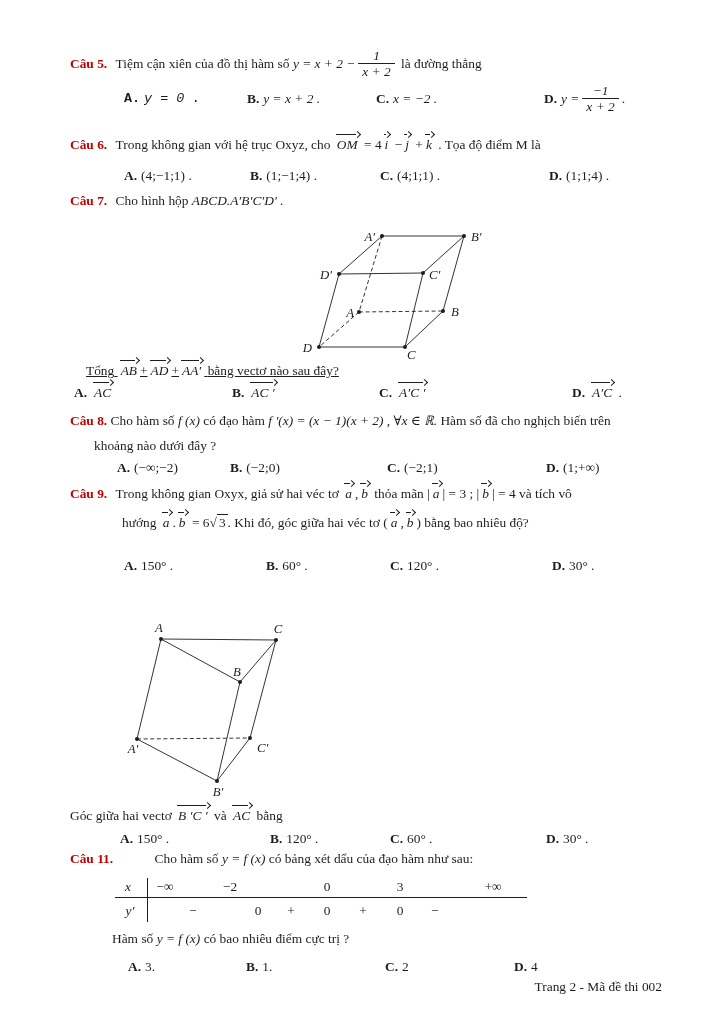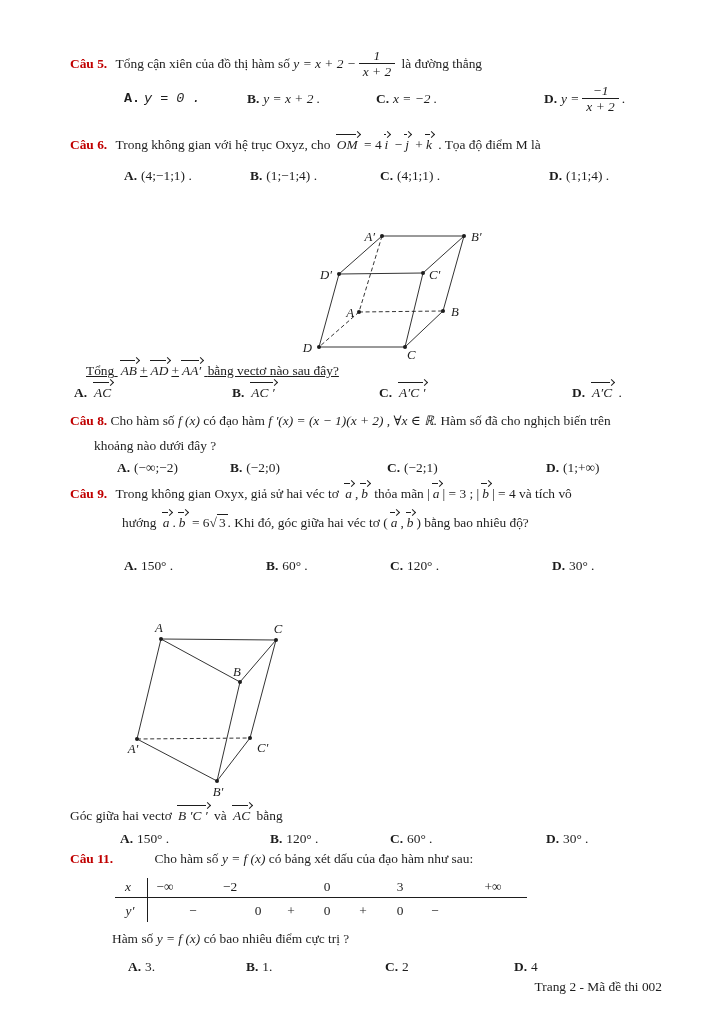--- a/index.html
+++ b/index.html
@@ -39,21 +39,21 @@
   .tbl .r2{top:25px;}
   .footer{position:absolute;top:978px;left:0;width:662px;text-align:right;}
 </style>
 </head>
 <body>
 
 <div id="page">
 
   <div class="abs" style="left:70px;top:55px;">
     <span class="b red">Câu 5.</span>
-    <span class="ml6">Tổng cận xiên của đồ thị hàm số</span>
+    <span class="ml6">Tiệm cận xiên của đồ thị hàm số</span>
     <span class="i">y = x + 2 −</span><span class="frac"><span class="fn">1</span><span class="fd">x + 2</span></span>
     <span>là đường thẳng</span>
   </div>
   <div>
     <span class="opt" style="left:124px;top:90px;font-family:Liberation Mono, monospace;"><span class="k">A.</span><span class="i">y = 0 .</span></span>
     <span class="opt" style="left:247px;top:90px;"><span class="k">B.</span><span class="i">y = x + 2 .</span></span>
     <span class="opt" style="left:376px;top:90px;"><span class="k">C.</span><span class="i">x = −2 .</span></span>
     <span class="opt" style="left:544px;top:90px;"><span class="k">D.</span><span class="i">y =</span><span class="frac"><span class="fn">−1</span><span class="fd">x + 2</span></span><span>.</span></span>
   </div>
 
@@ -66,20 +66,25 @@
     <span>+</span><span class="vec">k</span>
     <span>. Tọa độ điểm M là</span>
   </div>
   <div>
     <span class="opt" style="left:124px;top:167px;"><span class="k">A.</span><span>(4;−1;1) .</span></span>
     <span class="opt" style="left:250px;top:167px;"><span class="k">B.</span><span>(1;−1;4) .</span></span>
     <span class="opt" style="left:380px;top:167px;"><span class="k">C.</span><span>(4;1;1) .</span></span>
     <span class="opt" style="left:549px;top:167px;"><span class="k">D.</span><span>(1;1;4) .</span></span>
   </div>
 
+  <div class="abs" style="left:70px;top:192px;">
+    <span class="b red">Câu 7.</span>
+    <span class="ml6">Cho hình hộp</span>
+    <span class="i">ABCD.A′B′C′D′ .</span>
+  </div>
 
   <svg class="abs" style="left:298px;top:220px;" width="200" height="144" viewBox="298 220 200 144">
     <line x1="382" y1="236" x2="464" y2="236"></line>
     <line x1="382" y1="236" x2="339" y2="274"></line>
     <line x1="339" y1="274" x2="423" y2="273"></line>
     <line x1="423" y1="273" x2="464" y2="236"></line>
     <line x1="339" y1="274" x2="319" y2="347"></line>
     <line x1="423" y1="273" x2="405" y2="347"></line>
     <line x1="464" y1="236" x2="443" y2="311"></line>
     <line x1="319" y1="347" x2="405" y2="347"></line>

